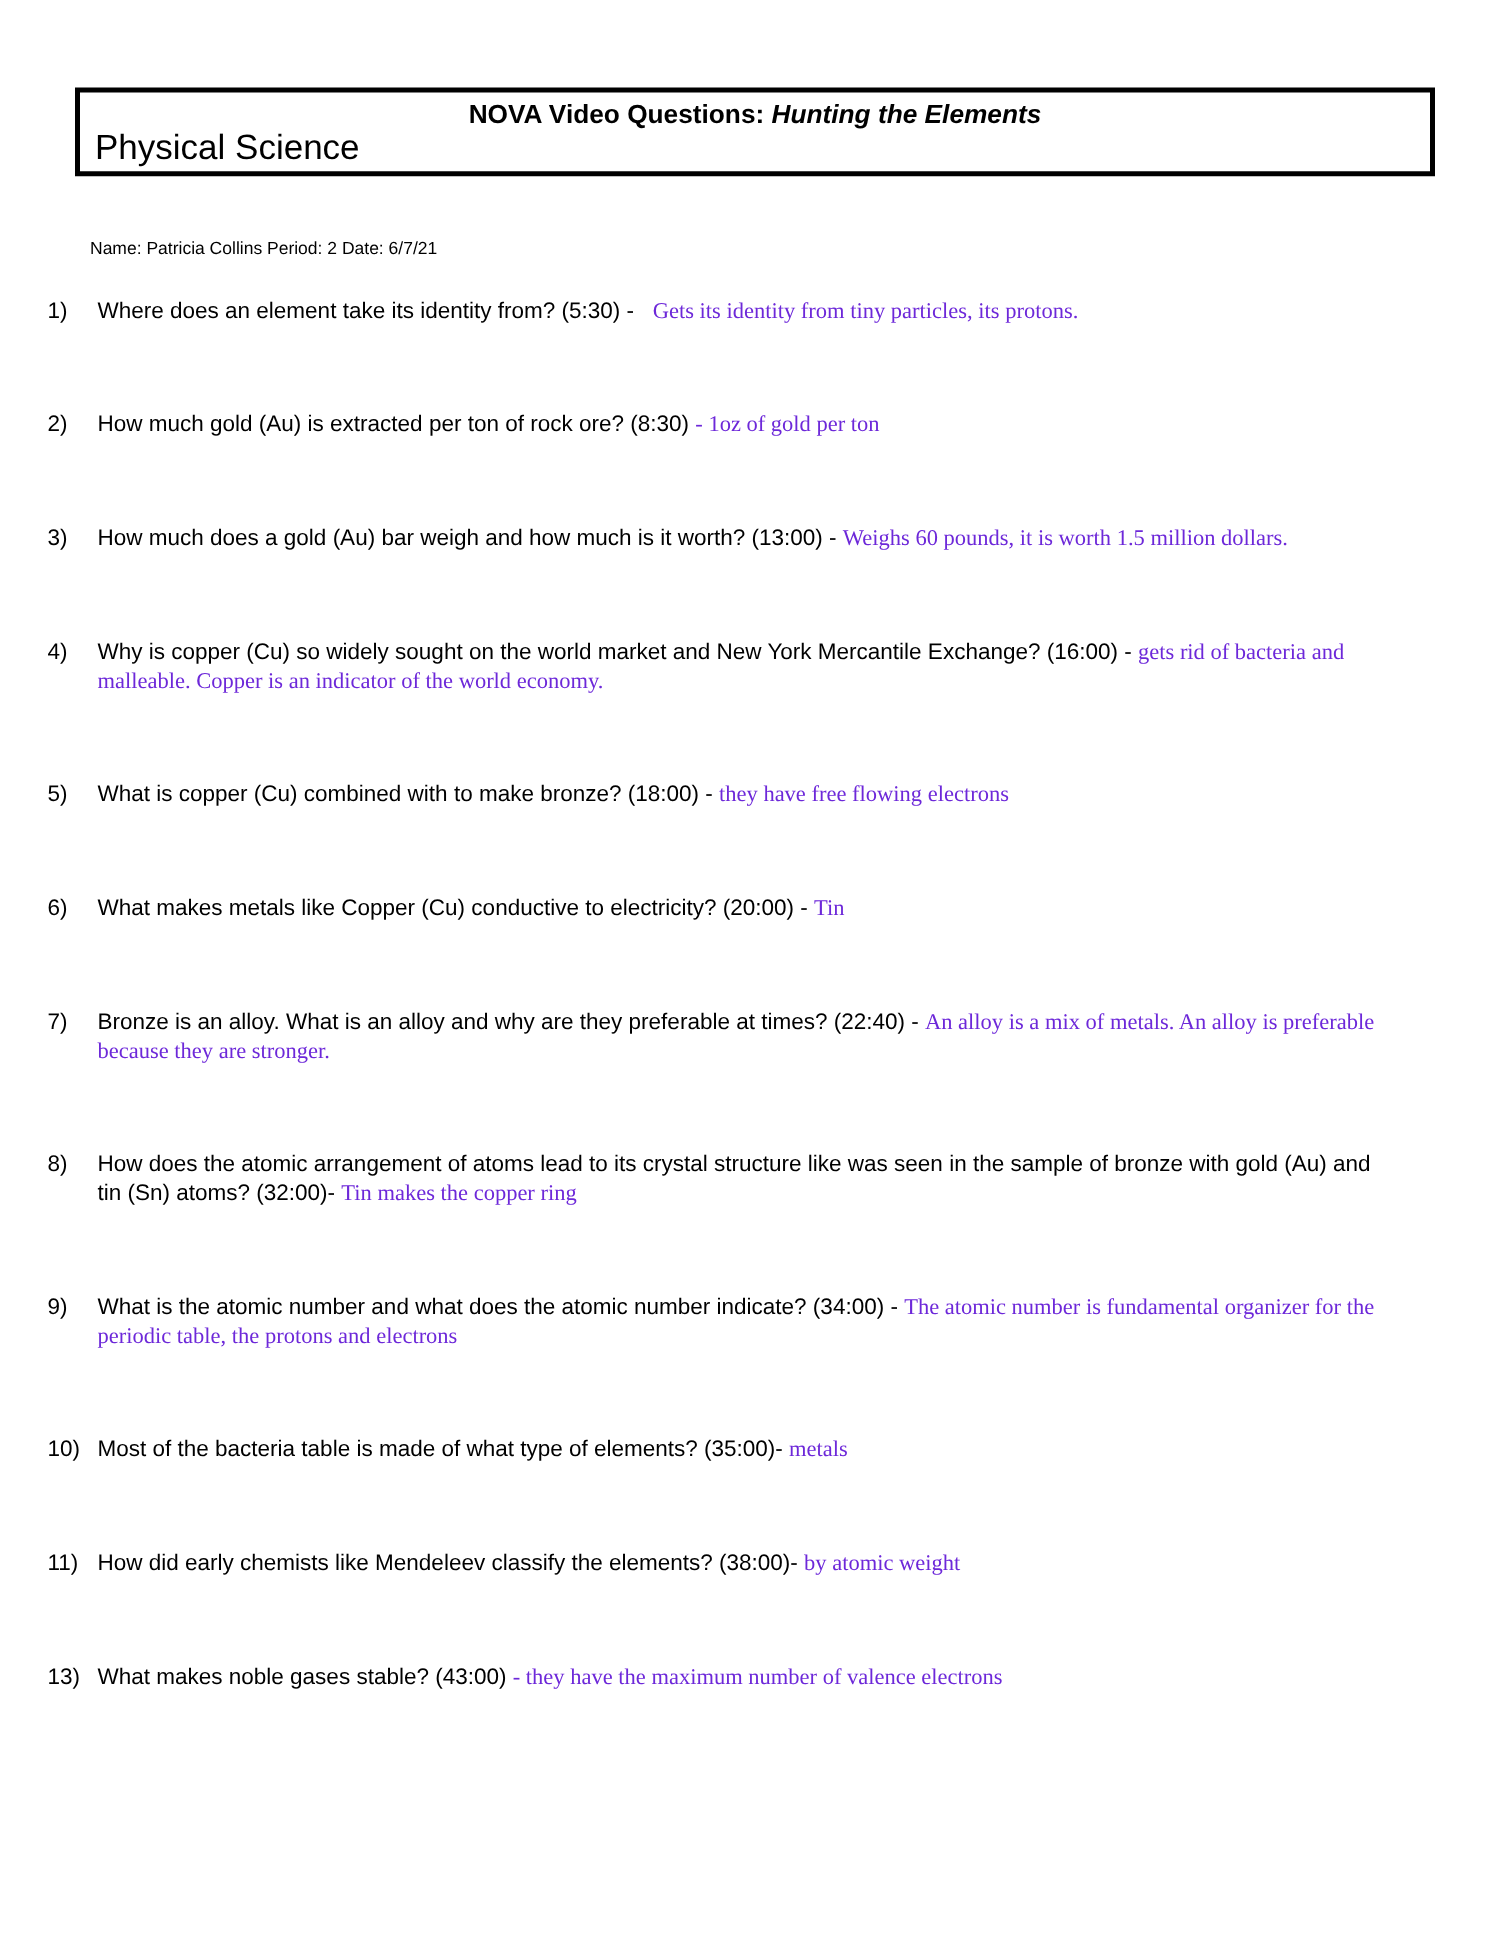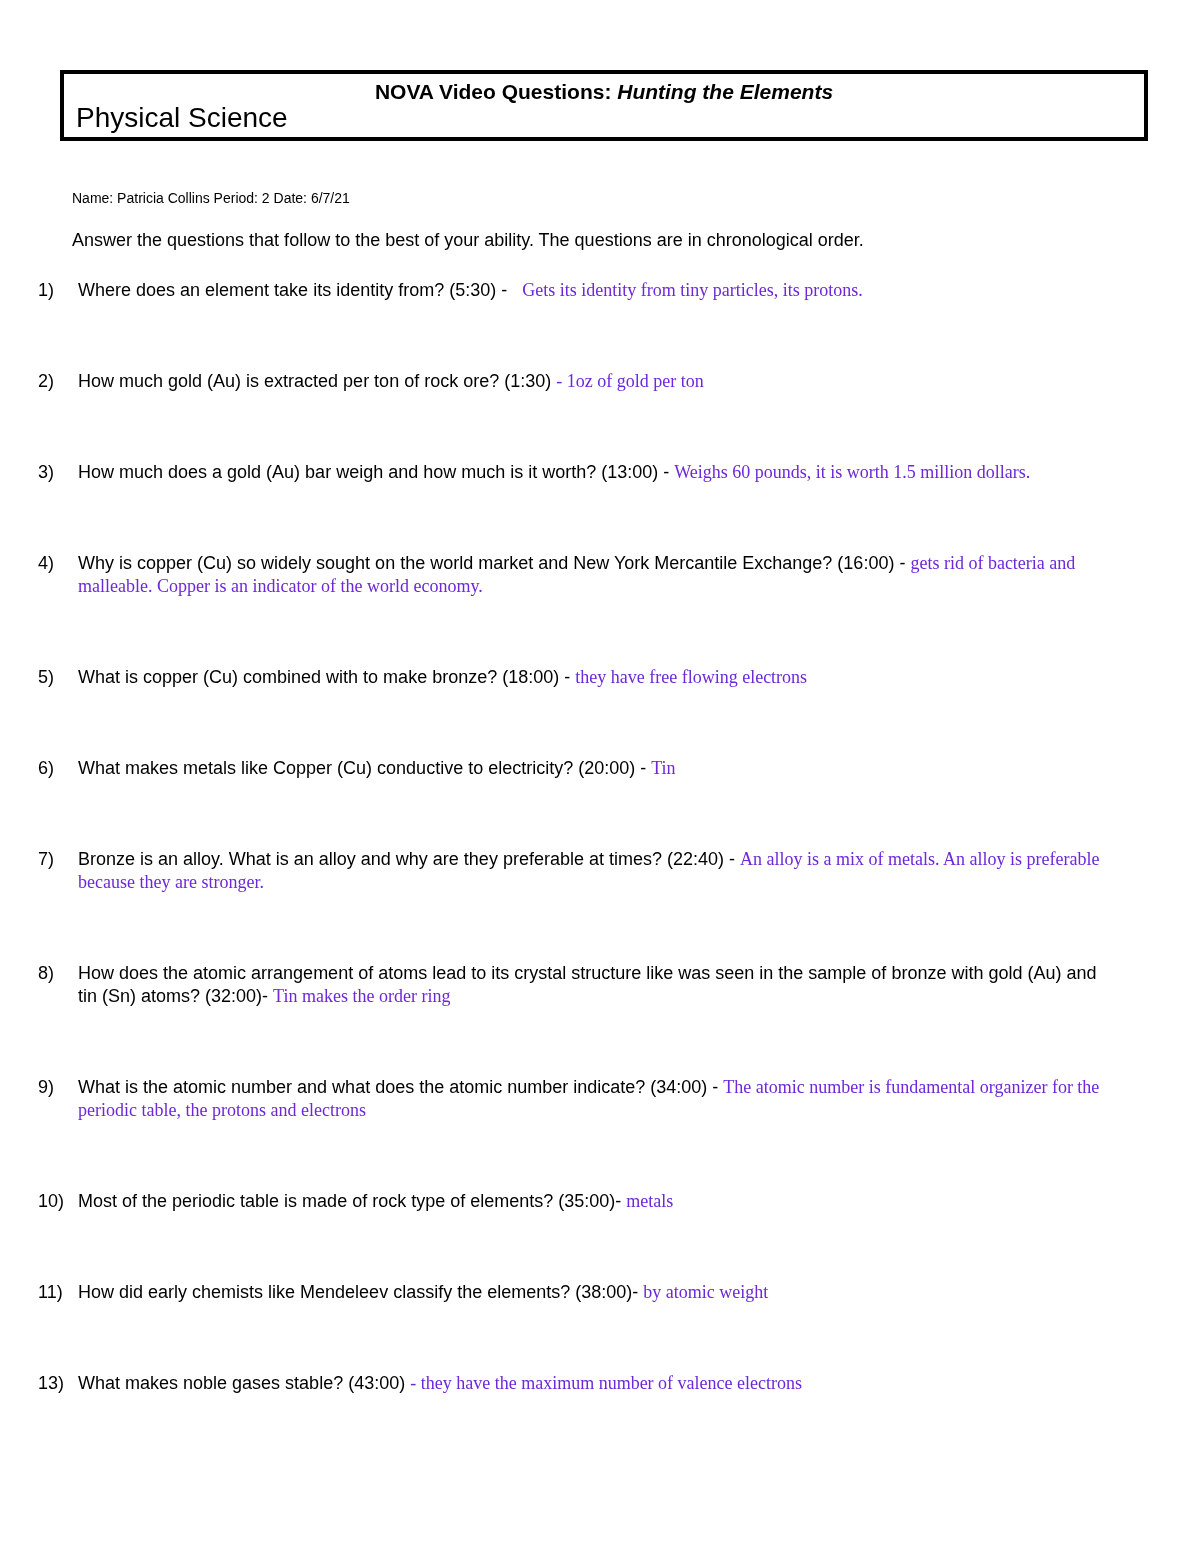--- a/index.html
+++ b/index.html
@@ -69,32 +69,31 @@
 
 <div class="page">
 
   <div class="header-box">
     <div class="header-title"><span>NOVA Video Questions: </span><span class="italic">Hunting the Elements</span></div>
     <div class="header-subtitle">Physical Science</div>
   </div>
 
   <div class="name-line">Name: Patricia Collins Period: 2 Date: 6/7/21</div>
 
-  <div class="instructions">Answer the questions that follow to the best of your ability. The questions are in chronological order.</div>
 
   <div class="questions">
 
     <div class="q-item">
       <span class="q-num">1)</span>
       <span class="q-body"><span class="q-text">Where does an element take its identity from? (5:30) -   </span><span class="q-answer">Gets its identity from tiny particles, its protons.</span></span>
     </div>
 
     <div class="q-item">
       <span class="q-num">2)</span>
-      <span class="q-body"><span class="q-text">How much gold (Au) is extracted per ton of rock ore? (1:30) </span><span class="q-answer">- 1oz of gold per ton</span></span>
+      <span class="q-body"><span class="q-text">How much gold (Au) is extracted per ton of rock ore? (8:30) </span><span class="q-answer">- 1oz of gold per ton</span></span>
     </div>
 
     <div class="q-item">
       <span class="q-num">3)</span>
       <span class="q-body"><span class="q-text">How much does a gold (Au) bar weigh and how much is it worth? (13:00) - </span><span class="q-answer">Weighs 60 pounds, it is worth 1.5 million dollars.</span></span>
     </div>
 
     <div class="q-item">
       <span class="q-num">4)</span>
       <span class="q-body"><span class="q-text">Why is copper (Cu) so widely sought on the world market and New York Mercantile Exchange? (16:00) - </span><span class="q-answer">gets rid of bacteria and malleable. Copper is an indicator of the world economy.</span></span>
@@ -110,31 +109,31 @@
       <span class="q-body"><span class="q-text">What makes metals like Copper (Cu) conductive to electricity? (20:00) - </span><span class="q-answer">Tin</span></span>
     </div>
 
     <div class="q-item">
       <span class="q-num">7)</span>
       <span class="q-body"><span class="q-text">Bronze is an alloy. What is an alloy and why are they preferable at times? (22:40) - </span><span class="q-answer">An alloy is a mix of metals. An alloy is preferable because they are stronger.</span></span>
     </div>
 
     <div class="q-item">
       <span class="q-num">8)</span>
-      <span class="q-body"><span class="q-text">How does the atomic arrangement of atoms lead to its crystal structure like was seen in the sample of bronze with gold (Au) and tin (Sn) atoms? (32:00)- </span><span class="q-answer">Tin makes the order ring</span></span>
+      <span class="q-body"><span class="q-text">How does the atomic arrangement of atoms lead to its crystal structure like was seen in the sample of bronze with gold (Au) and tin (Sn) atoms? (32:00)- </span><span class="q-answer">Tin makes the copper ring</span></span>
     </div>
 
     <div class="q-item">
       <span class="q-num">9)</span>
       <span class="q-body"><span class="q-text">What is the atomic number and what does the atomic number indicate? (34:00) - </span><span class="q-answer">The atomic number is fundamental organizer for the periodic table, the protons and electrons</span></span>
     </div>
 
     <div class="q-item">
       <span class="q-num">10)</span>
-      <span class="q-body"><span class="q-text">Most of the periodic table is made of rock type of elements? (35:00)- </span><span class="q-answer">metals</span></span>
+      <span class="q-body"><span class="q-text">Most of the bacteria table is made of what type of elements? (35:00)- </span><span class="q-answer">metals</span></span>
     </div>
 
     <div class="q-item">
       <span class="q-num">11)</span>
       <span class="q-body"><span class="q-text">How did early chemists like Mendeleev classify the elements? (38:00)- </span><span class="q-answer">by atomic weight</span></span>
     </div>
 
 
     <div class="q-item">
       <span class="q-num">13)</span>

